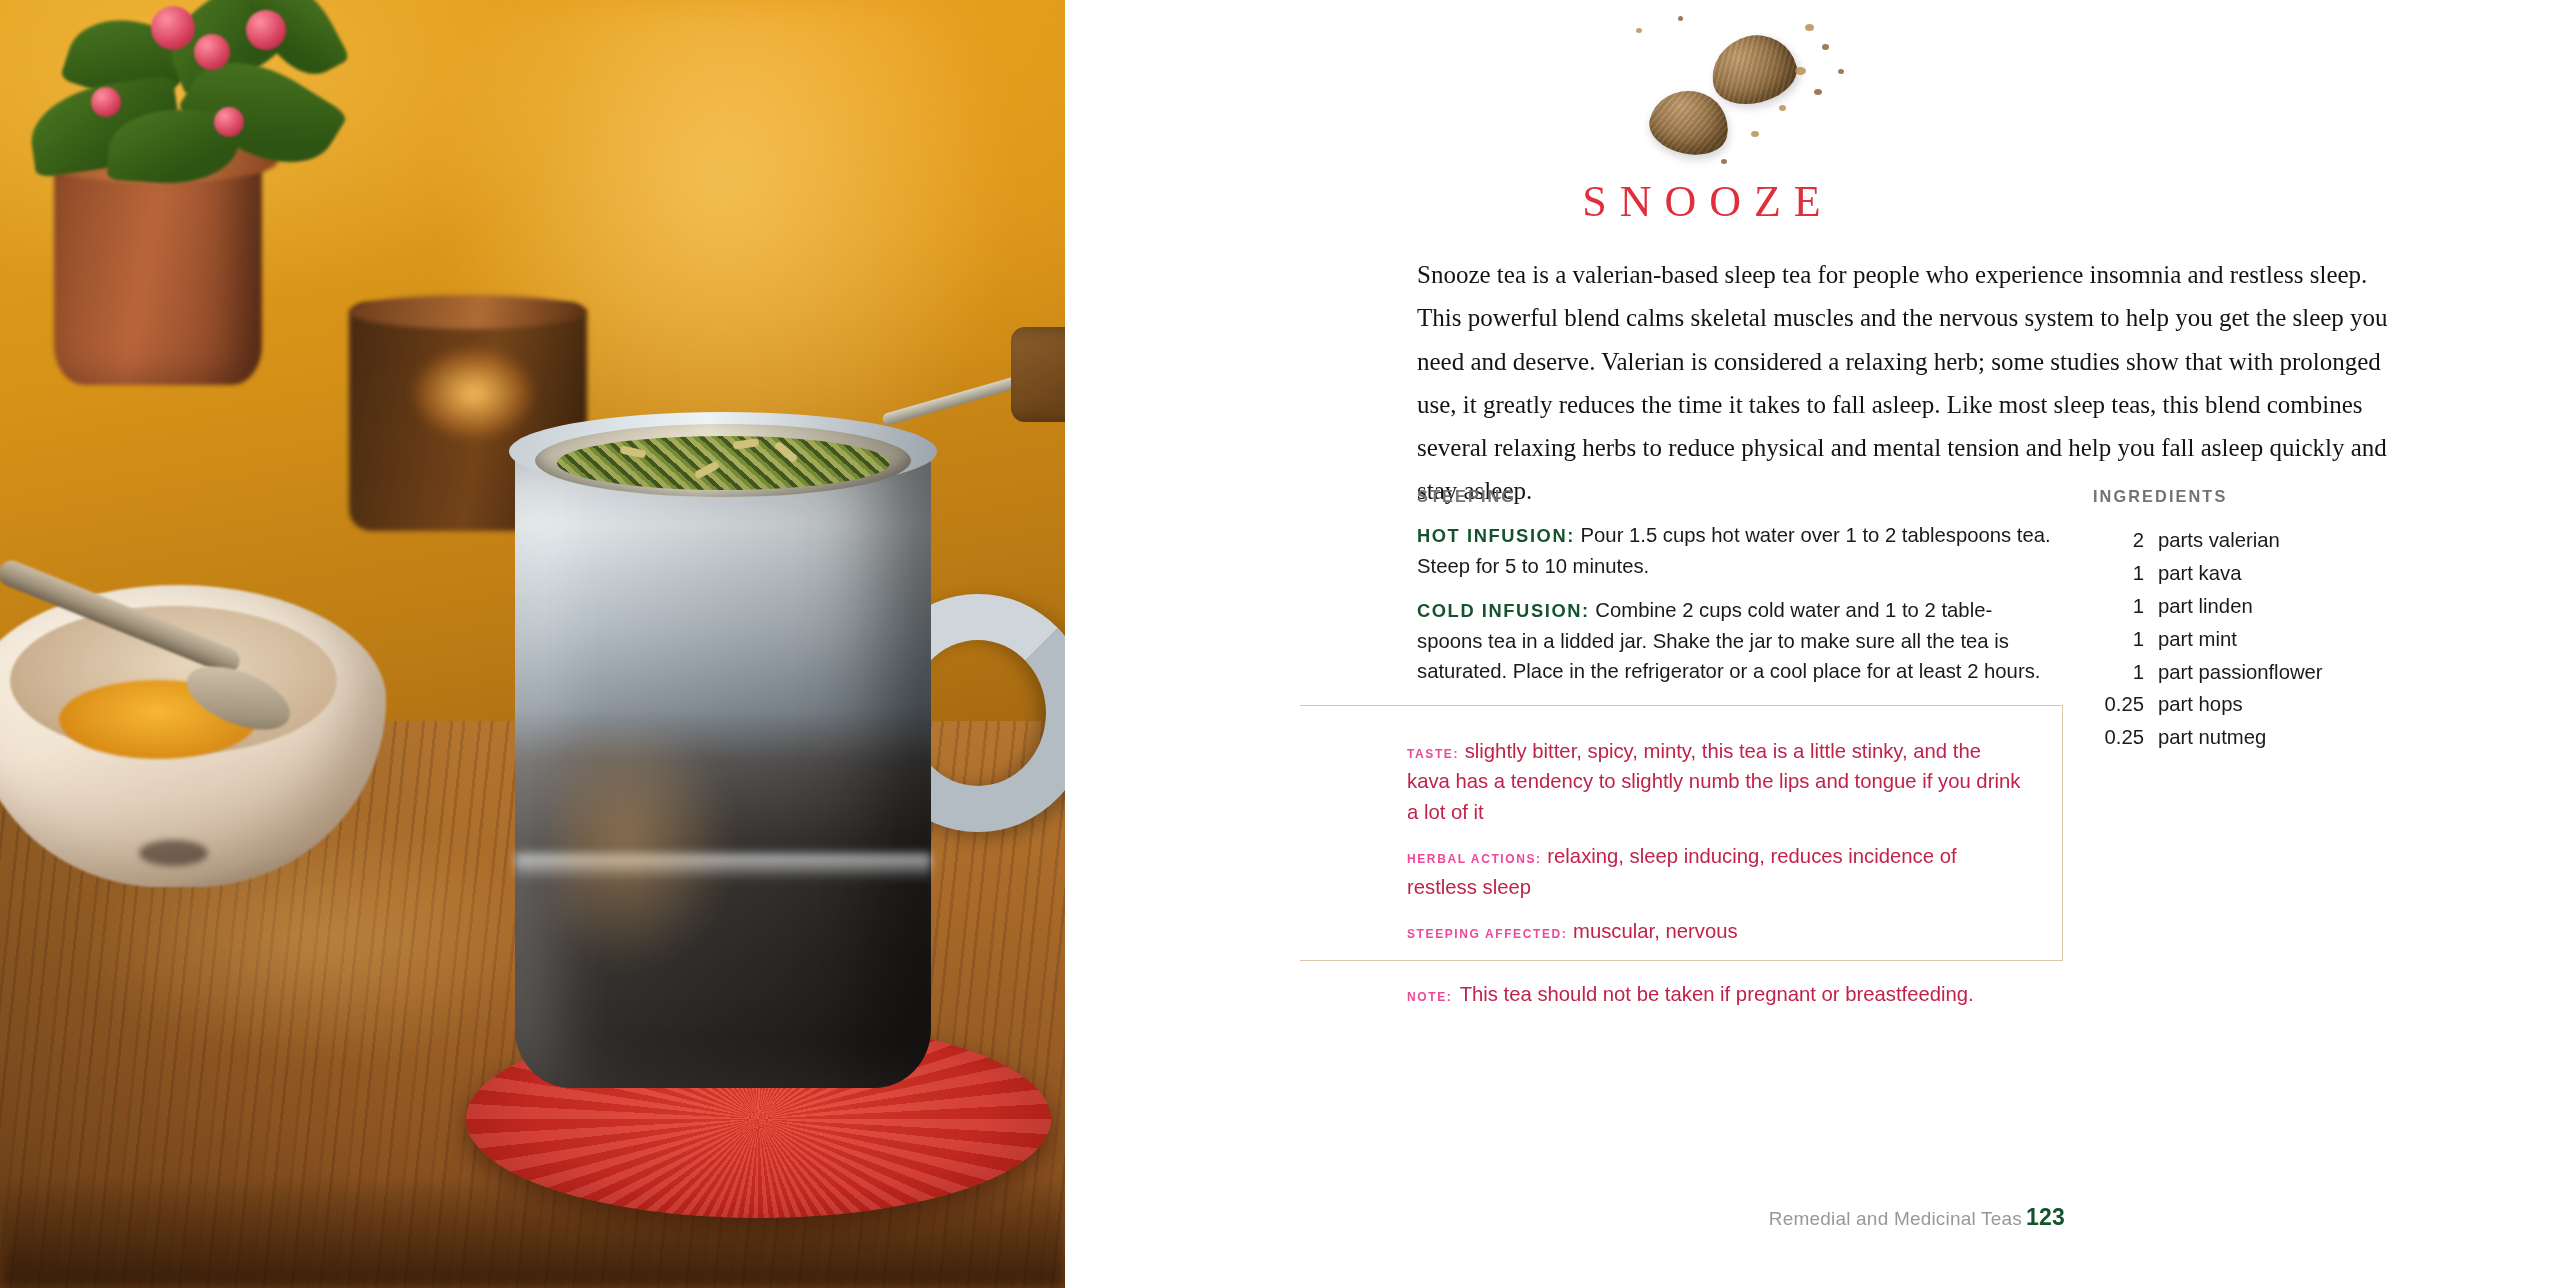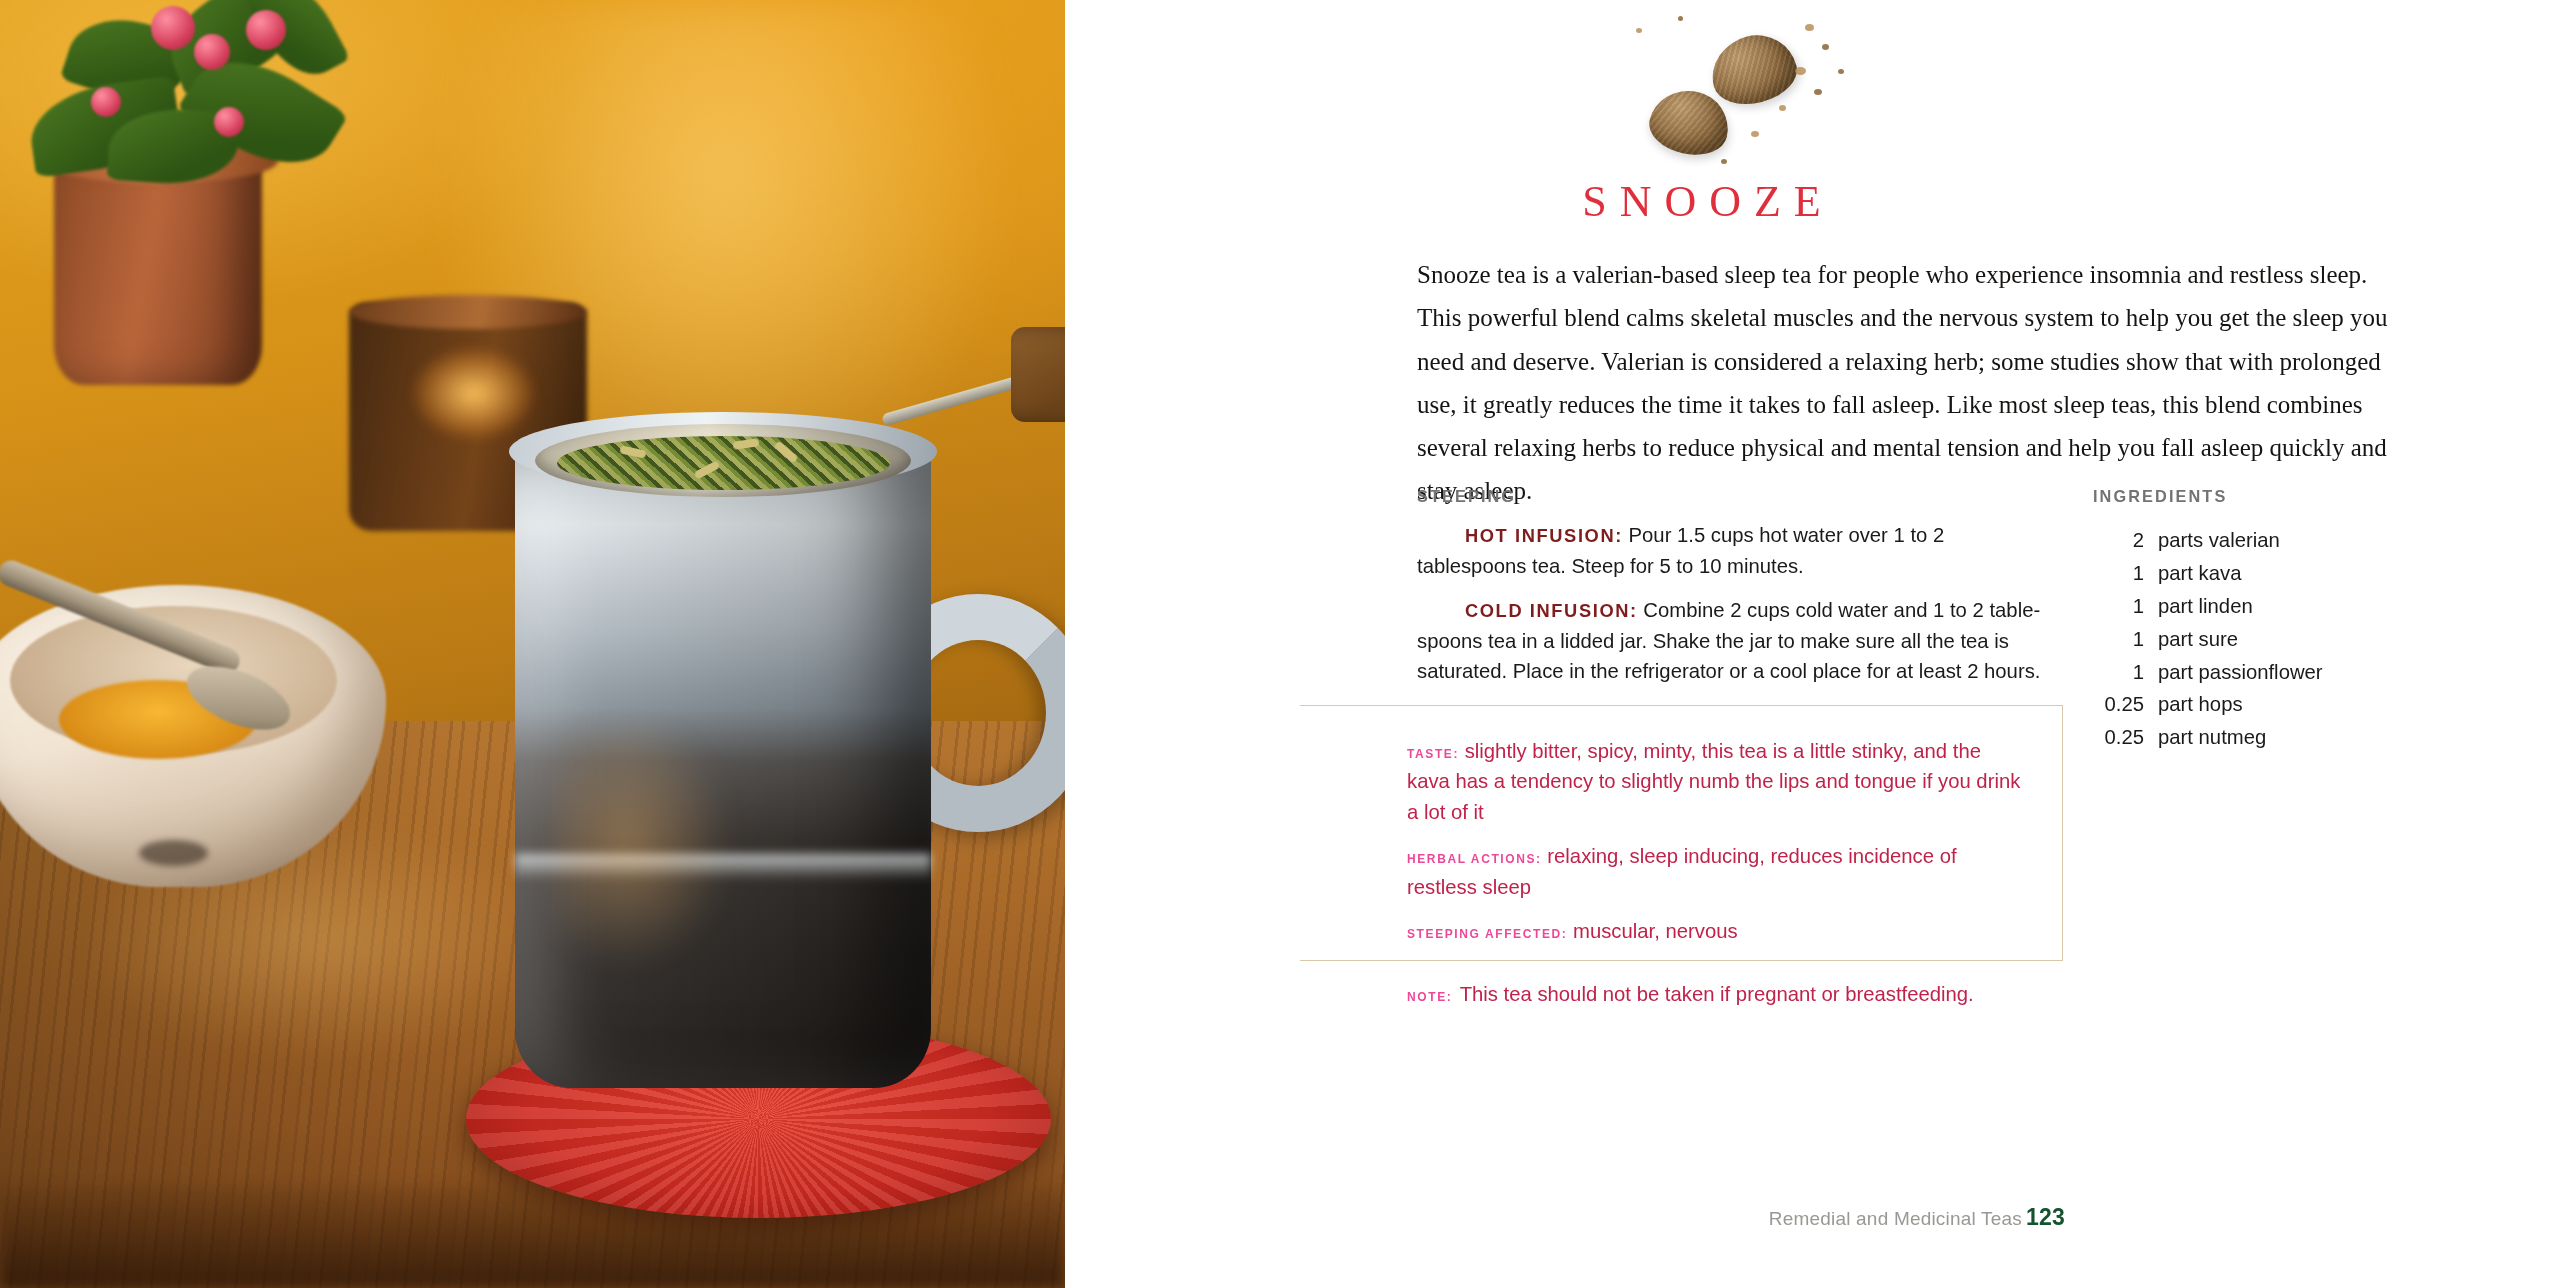--- a/index.html
+++ b/index.html
@@ -264,21 +264,21 @@
   .sec-head {
     color: #737373; font-size: 16.3px; letter-spacing: 2.1px;
     font-family: "Liberation Sans", sans-serif; font-weight: 700;
   }
 
   .steeping { position: absolute; left: 1417px; top: 487px; width: 634px; }
   .steep-body { margin-top: 14px; font-family: "Liberation Sans", sans-serif;
     font-size: 20.3px; line-height: 1.52; color: #1b1a19; }
   .steep-body p { margin-bottom: 13px; }
   .lead {
-    color: #7f1d1d; font-weight: 700; letter-spacing: 1.6px; font-size: 18.3px; margin-left: 48px;
+    color: #14532d; font-weight: 700; letter-spacing: 1.6px; font-size: 18.3px;
   }
 
   .ingredients { position: absolute; left: 2093px; top: 487px; width: 327px; }
   .ing-list { margin-top: 18px; font-family: "Liberation Sans", sans-serif;
     font-size: 20.3px; line-height: 1.62; color: #1b1a19; }
   .ing-row { display: flex; }
   .ing-qty { width: 65px; text-align: right; padding-right: 14px; }
 
   .callout {
     position: absolute; left: 1300px; top: 705px; width: 763px; height: 256px;
@@ -410,21 +410,21 @@
       <div class="ing-row">
         <span class="ing-qty">1</span>
         <span class="ing-name">part kava</span>
       </div>
       <div class="ing-row">
         <span class="ing-qty">1</span>
         <span class="ing-name">part linden</span>
       </div>
       <div class="ing-row">
         <span class="ing-qty">1</span>
-        <span class="ing-name">part sure</span>
+        <span class="ing-name">part mint</span>
       </div>
       <div class="ing-row">
         <span class="ing-qty">1</span>
         <span class="ing-name">part passionflower</span>
       </div>
       <div class="ing-row">
         <span class="ing-qty">0.25</span>
         <span class="ing-name">part hops</span>
       </div>
       <div class="ing-row">

